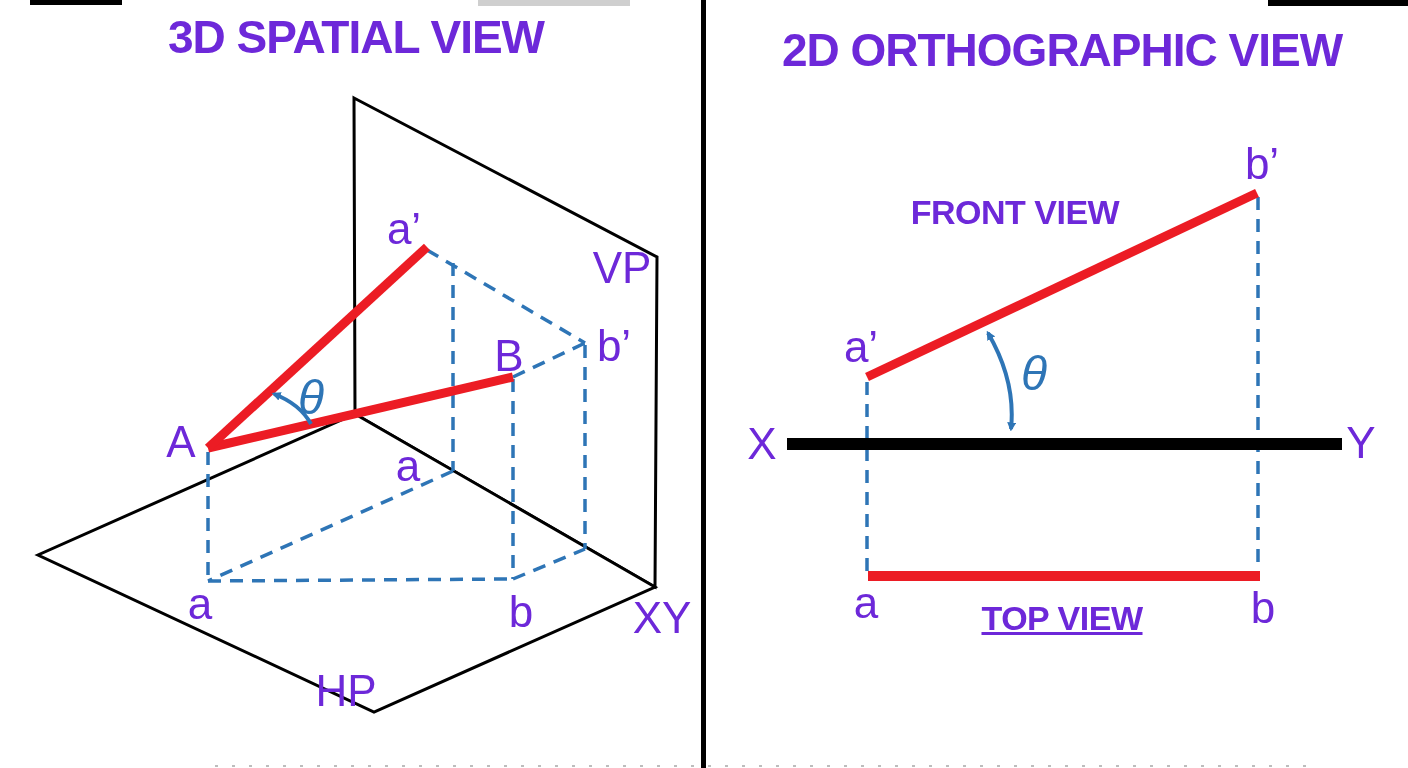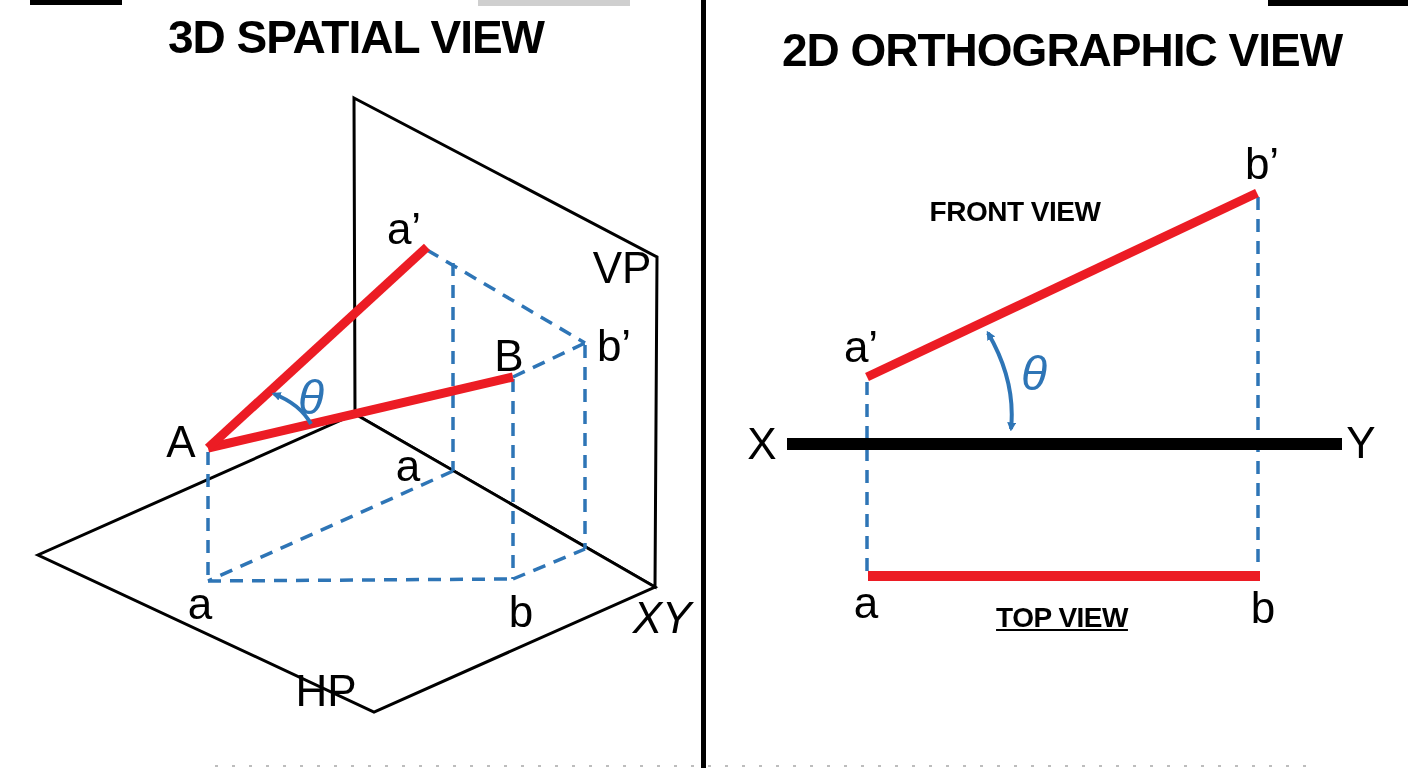--- a/index.html
+++ b/index.html
@@ -3,24 +3,24 @@
 <meta charset="utf-8">
 <style>
   html,body{margin:0;padding:0;background:#fff;}
   .stage{
     position:relative;width:1408px;height:768px;background:#fff;overflow:hidden;
     font-family:"Liberation Sans",sans-serif;
   }
   .layer{position:absolute;left:0;top:0;width:1408px;height:768px;}
   .lbl{
     position:absolute;transform:translate(-50%,-50%);
-    white-space:nowrap;color:#000000;font-size:44px;font-weight:400;line-height:1;
+    white-space:nowrap;color:#6d28d9;font-size:44px;font-weight:400;line-height:1;
   }
   .title{font-size:46px;font-weight:600;letter-spacing:-1px;}
-  .caption{font-size:28px;font-weight:600;letter-spacing:-0.5px;}
+  .caption{font-size:34px;font-weight:600;letter-spacing:-0.5px;}
   .theta{color:var(--blue);font-style:italic;font-size:48px;font-weight:400;}
   .plane-stroke{fill:#fff;stroke:#000;stroke-width:3;stroke-linejoin:miter;}
   .dash{stroke:var(--blue);stroke-width:3.5;fill:none;stroke-dasharray:13 9;}
   .red{stroke:var(--red);fill:none;}
   .blk{stroke:#000;fill:none;}
   .arc{stroke:var(--blue);stroke-width:4;fill:none;}
   .artifact-black{position:absolute;background:#000;}
   .artifact-gray{position:absolute;background:var(--artifact_gray);}
 </style>
 </head>
@@ -76,22 +76,22 @@
   <div class="lbl title" style="left:356px;top:37px;">3D SPATIAL VIEW</div>
   <div class="lbl" style="left:404px;top:229px;">a’</div>
   <div class="lbl" style="left:622px;top:268px;">VP</div>
   <div class="lbl" style="left:509px;top:356px;">B</div>
   <div class="lbl" style="left:614px;top:346px;">b’</div>
   <div class="lbl" style="left:181px;top:442px;">A</div>
   <div class="lbl theta" style="left:311px;top:398px;">θ</div>
   <div class="lbl" style="left:408px;top:466px;">a</div>
   <div class="lbl" style="left:200px;top:604px;">a</div>
   <div class="lbl" style="left:521px;top:612px;">b</div>
-  <div class="lbl" style="left:662px;top:618px;font-style:italic;">XY</div>
-  <div class="lbl" style="left:326px;top:691px;">HP</div>
+  <div class="lbl" style="left:662px;top:618px;">XY</div>
+  <div class="lbl" style="left:346px;top:691px;">HP</div>
 
   <div class="lbl title" style="left:1062px;top:50px;">2D ORTHOGRAPHIC VIEW</div>
   <div class="lbl caption" style="left:1015px;top:212px;">FRONT VIEW</div>
   <div class="lbl" style="left:1262px;top:164px;">b’</div>
   <div class="lbl" style="left:861px;top:347px;">a’</div>
   <div class="lbl theta" style="left:1034px;top:374px;">θ</div>
   <div class="lbl" style="left:762px;top:444px;">X</div>
   <div class="lbl" style="left:1361px;top:443px;">Y</div>
   <div class="lbl" style="left:866px;top:603px;">a</div>
   <div class="lbl" style="left:1263px;top:608px;">b</div>

